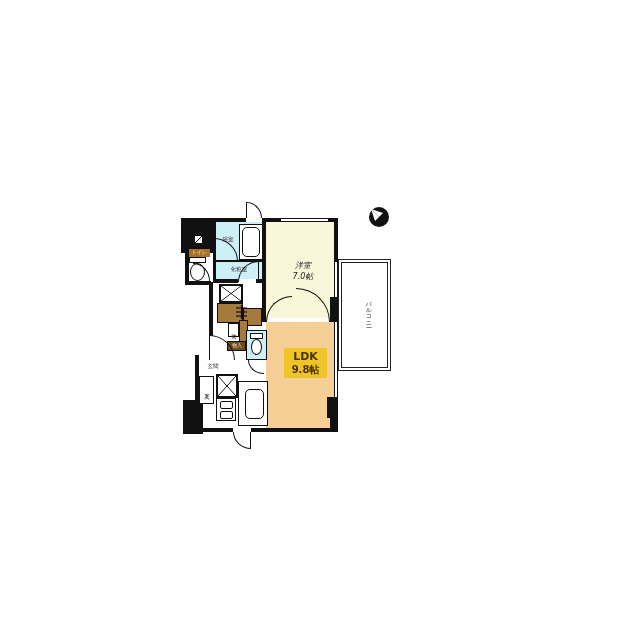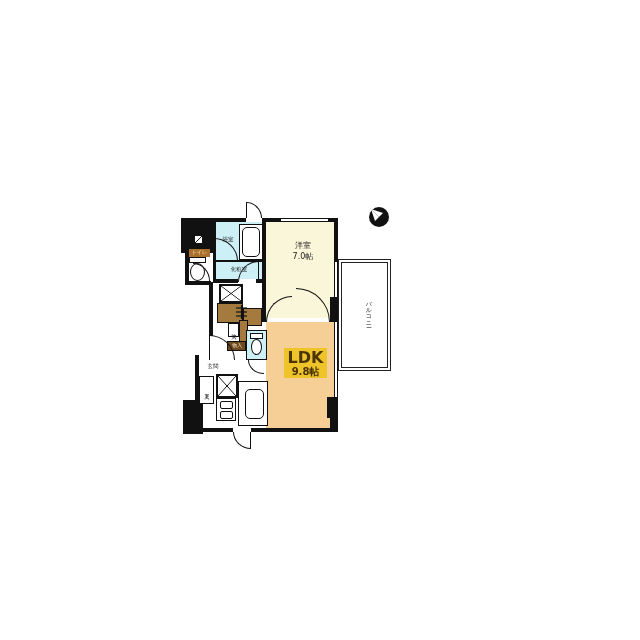--- a/index.html
+++ b/index.html
@@ -129,26 +129,26 @@
   <div class="arc" style="left:246px;top:202px;width:16px;height:16px;border-left-width:1px;border-top-width:1px;border-right-width:1px;border-radius:0 100% 0 0;"></div>
   <div class="arc" style="left:214px;top:238px;width:24px;height:23px;border-left-width:1px;border-top-width:1px;border-right-width:1px;border-radius:0 100% 0 0;"></div>
   <div class="arc" style="left:238px;top:261px;width:21px;height:21px;border-left-width:1px;border-top-width:1px;border-right-width:1px;border-radius:100% 0 0 0;"></div>
   <div class="arc" style="left:193px;top:263px;width:17px;height:18px;border-top-width:1px;border-right-width:1px;border-radius:0 100% 0 0;"></div>
   <div class="arc" style="left:266px;top:296px;width:26px;height:26px;border-top-width:1px;border-left-width:1px;border-radius:100% 0 0 0;"></div>
   <div class="arc" style="left:296px;top:288px;width:34px;height:34px;border-top-width:1px;border-right-width:1px;border-radius:0 100% 0 0;"></div>
   <div class="arc" style="left:209px;top:335px;width:26px;height:25px;border-left-width:1px;border-top-width:1px;border-right-width:1px;border-radius:0 100% 0 0;"></div>
   <div class="arc" style="left:248px;top:360px;width:16px;height:14px;border-left-width:1px;border-bottom-width:1px;border-radius:0 0 0 100%;"></div>
   <div class="arc" style="left:233px;top:432px;width:18px;height:17px;border-left-width:1px;border-bottom-width:1px;border-right-width:1px;border-radius:0 0 0 100%;"></div>
 
-  <div class="lbl s80 center-col" style="left:283px;top:238px;width:40px;height:26px;">
+  <div class="lbl s80 center-col" style="left:283px;top:258px;width:40px;height:26px;font-style:italic;">
     <span>洋室</span>
     <span>7.0帖</span>
   </div>
   <div class="abs center-col" style="left:284px;top:348px;width:43px;height:30px;background:#EFC32A;color:#4A3400;">
-    <span style="font-size:16px;font-weight:700;line-height:1.1;">LDK</span>
+    <span style="font-size:11px;font-weight:700;line-height:1.1;">LDK</span>
     <span style="font-size:10px;font-weight:700;line-height:1.1;">9.8帖</span>
   </div>
 
   <svg class="abs" style="left:366px;top:204px;" width="26" height="26" viewBox="0 0 26 26">
     <circle cx="13" cy="13" r="10" fill="#111"></circle>
     <path d="M5,5 L17,9 L13,13 Z" fill="#fff"></path>
     <path d="M5,5 L9,17 L13,13 Z" fill="#fff"></path>
   </svg>
 
 </div>

